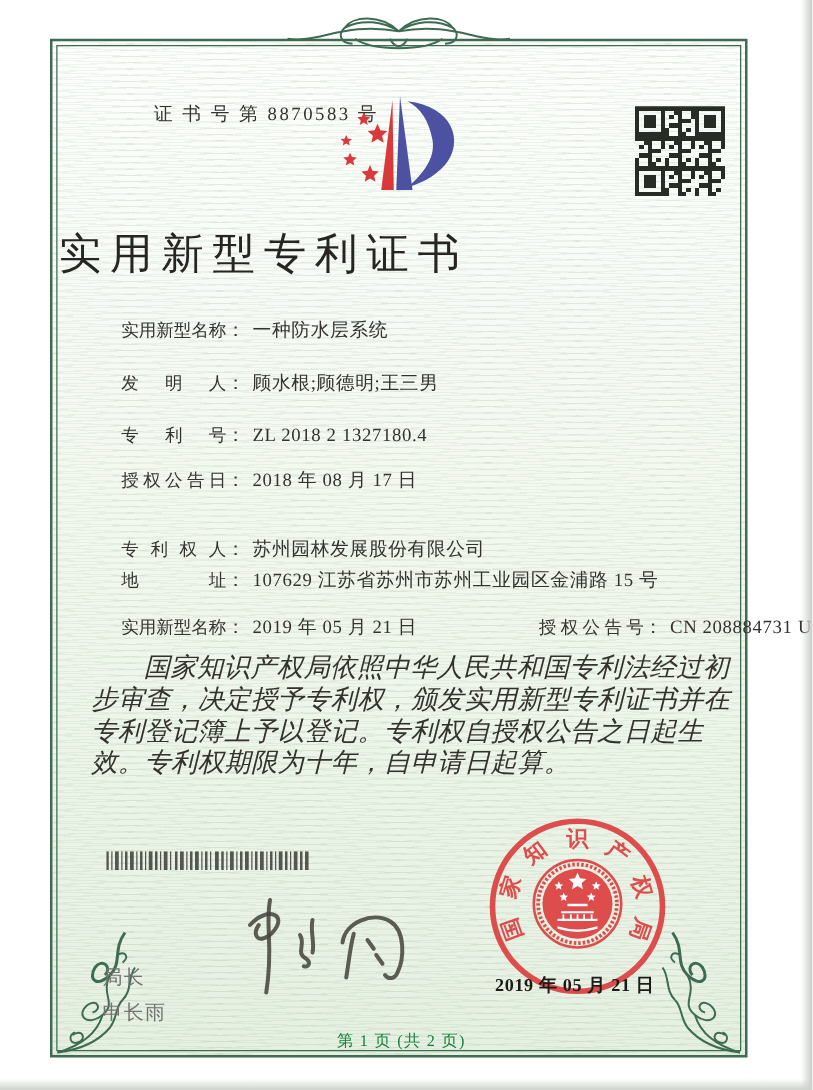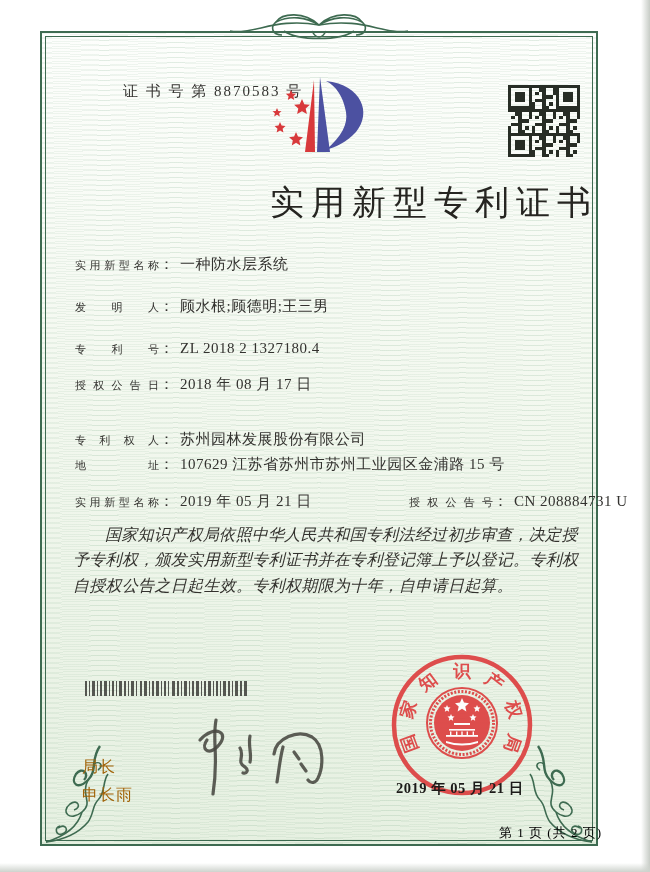--- a/index.html
+++ b/index.html
@@ -34,63 +34,63 @@
     position:absolute; left:75px; top:82px;
     font-size:15px; letter-spacing:2px; color:#33322f;margin-left:48px;
   }
 
   .logo { position:absolute; left:250px; top:75px; width:150px; height:110px; }
   .qr   { position:absolute; left:508px; top:85px; width:72px; height:72px; }
   .qr svg { width:100%; height:100%; fill:#272d25; }
 
   .title {
     position:absolute; left:40px; width:558px; top:180px;
-    text-align:right; font-size:34px; letter-spacing:7px;
+    text-align:left; font-size:34px; letter-spacing:7px;
     color:#262521; font-weight:500;
     text-indent:7px;
   }
 
   .field { position:absolute; left:75px; font-size:15px; color:#33322f; white-space:nowrap; }
   .field .lbl {
-    display:inline-block; width:84px; font-size:11px;
-    text-align:justify; text-align-last:justify; vertical-align:baseline;
+    display:inline-block; width:84px; font-size:14px;
+    text-align:justify; text-align-last:justify; vertical-align:baseline;margin-left:22px;
   }
   .field .colon { display:inline-block; }
   .field .val { margin-left:6px; letter-spacing:.5px; }
   .field2 { position:absolute; left:334px; top:0; }
   .field2 .lbl { width:84px; }
 
   .law {
     position:absolute; left:73px; top:522px; width:516px;
-    font-size:16px; line-height:25.3px; color:#33322e;
+    font-size:21px; line-height:25.3px; color:#33322e;
     font-style:italic; letter-spacing:.3px;
   }
   .law p { text-indent:2em; }
 
   .barcode { position:absolute; left:85px; top:681px; width:162px; height:15px; }
   .barcode svg { width:100%; height:100%; fill:#3c3c38; opacity:.85; }
 
-  .director { position:absolute; left:82px; top:753px; font-size:16px;
-    line-height:28px; color:#a16207; letter-spacing:1px; }
+  .director { position:absolute; left:82px; top:769px; font-size:16px;
+    line-height:28px; color:#737373; letter-spacing:1px; }
 
   .signature { position:absolute; left:178px; top:710px; width:178px; height:92px; }
   .signature svg { width:100%; height:100%; }
   .signature path { stroke:#474740; stroke-width:3.2; fill:none;
     stroke-linecap:round; opacity:.88; }
 
   .seal { position:absolute; left:388px; top:653px; width:148px; height:148px; opacity:.92; }
   .seal-date {
     position:absolute; left:396px; top:779px; width:124px; text-align:center;
     font-size:14.5px; font-weight:600; color:#1c1b19; letter-spacing:.5px;
     z-index:5; white-space:nowrap;
   }
 
   .footer {
-    position:absolute; left:40px; width:562px; top:824px; text-align:right;
-    font-size:13px; color:#000000; letter-spacing:1px;
+    position:absolute; left:40px; width:562px; top:824px; text-align:center;
+    font-size:13px; color:#15803d; letter-spacing:1px;
   }
 
   .ornament-top { position:absolute; left:224px; top:9px; width:190px; height:44px; }
   .corner-orn { position:absolute; width:86px; height:104px; }
   .corner-orn.bl { left:38px;  top:744px; }
   .corner-orn.br { left:514px; top:744px; transform:scaleX(-1); }
   .orn path { stroke:var(--green,#3e6b51); fill:none; stroke-width:1.6; }
   .orn .fat { stroke-width:2.4; }
 </style>
 </head>

